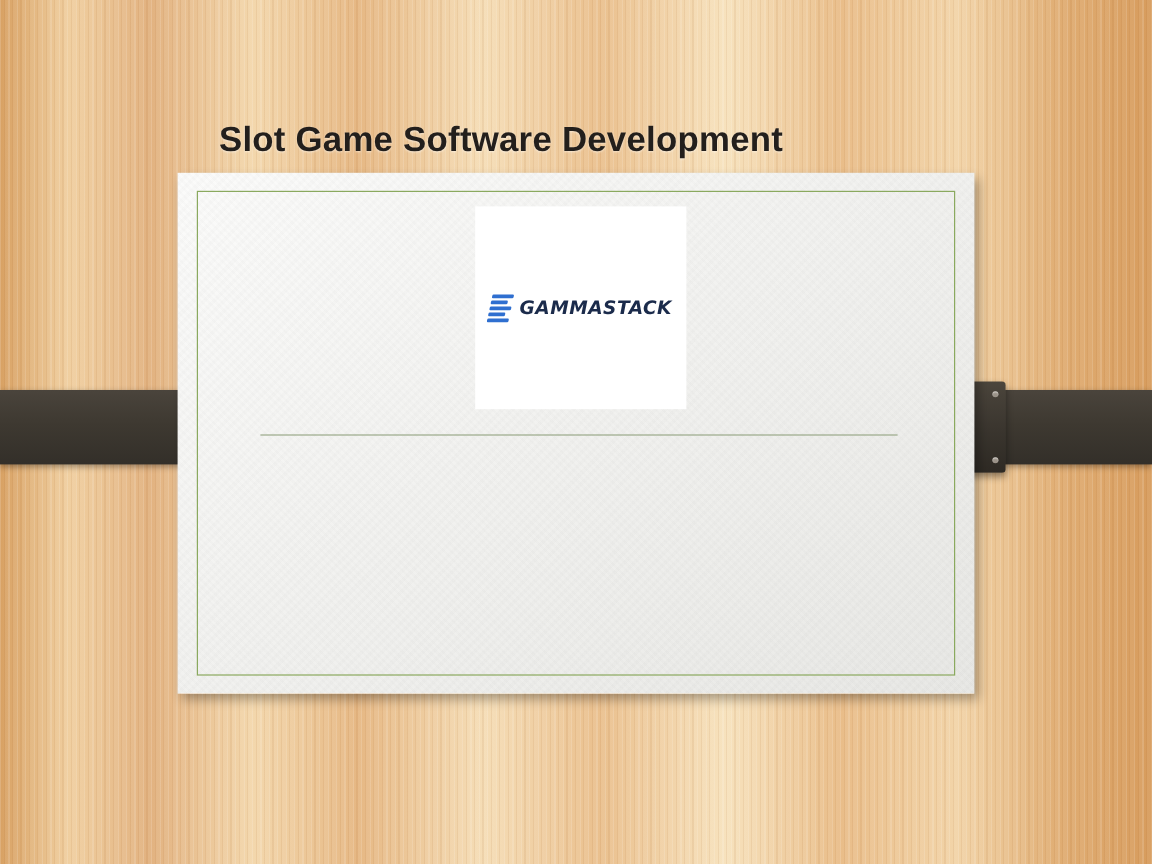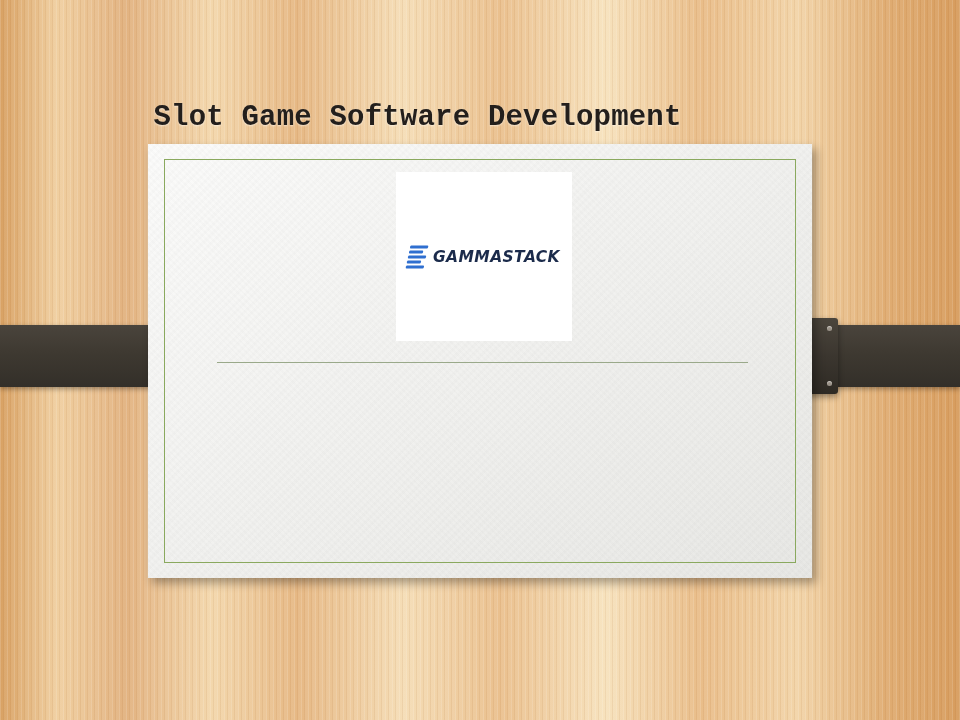--- a/index.html
+++ b/index.html
@@ -161,21 +161,21 @@
     background: #9aa98a;
   }
 
   
   .slide-title {
     position: absolute;
     left: 0;
     top: 101px;
     width: 835px;
     text-align: center;
-    font-family: Liberation Mono, monospace;
+    font-family: Liberation Sans, sans-serif;
     font-weight: bold;
     font-size: 29px;
     color: #231f1c;
     text-shadow: 0 1px 2px rgba(255,255,255,0.55);
     letter-spacing: 0.2px;
   }
 </style>
 </head>
 <body>
 

